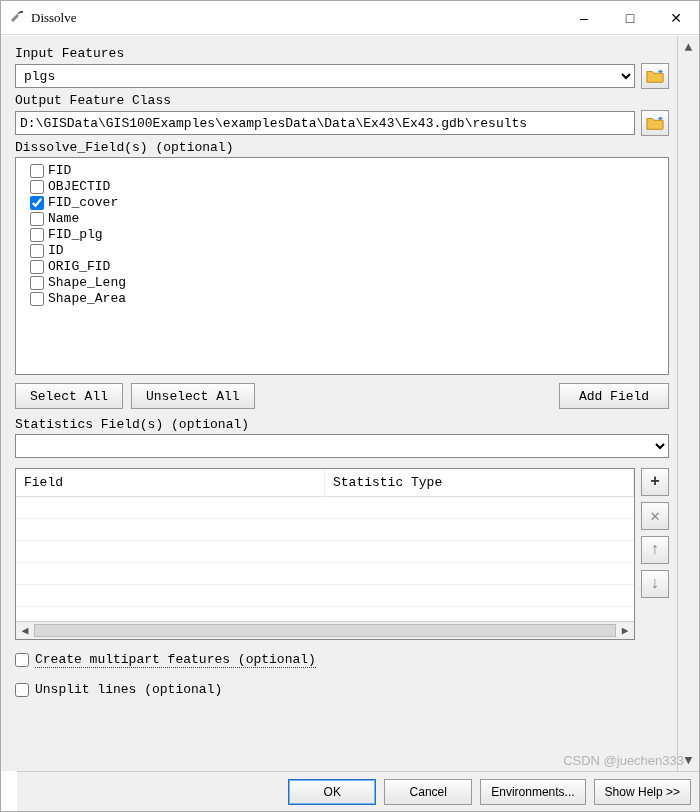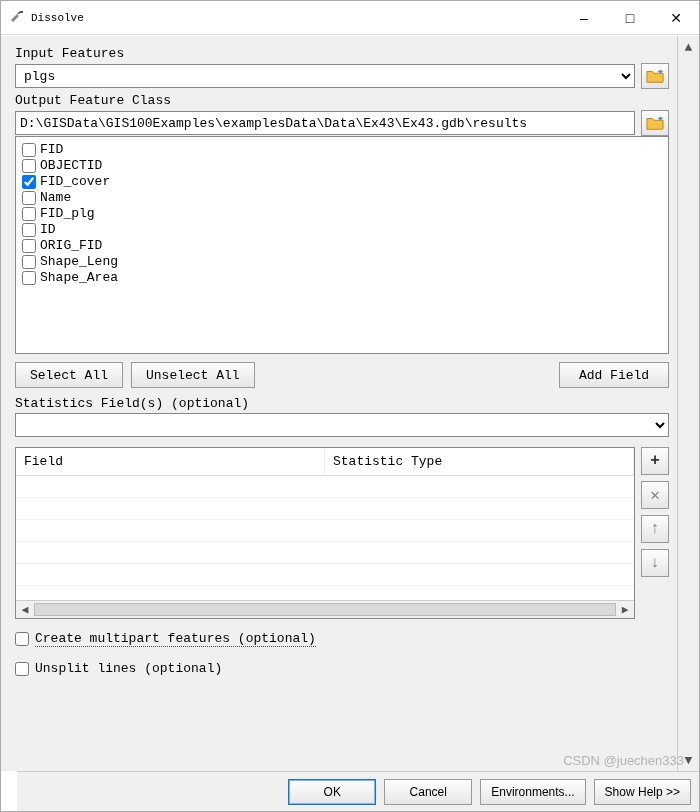--- a/index.html
+++ b/index.html
@@ -15,21 +15,21 @@
   }
   
   .titlebar {
     height: 34px;
     background: #fff;
     display: flex;
     align-items: center;
     padding-left: 8px;
     border-bottom: 1px solid #ddd;
   }
-  .titlebar .title { margin-left: 6px; font-family: Liberation Mono, monospace; font-size: 11px; }
+  .titlebar .title { margin-left: 6px; font-family: Liberation Serif, serif; font-size: 13px; }
   .titlebar .spacer { flex: 1; }
   .winbtn {
     width: 46px;
     height: 33px;
     display: flex;
     align-items: center;
     justify-content: center;
     font-family: "Segoe UI", sans-serif;
     font-size: 14px;
     cursor: default;
@@ -89,21 +89,21 @@
   }
   .folder-svg { width:18px; height:16px; }
 
   .fieldbox {
     border: 1px solid #888;
     background: #fff;
     height: 218px;
     padding: 4px 6px;
     overflow: auto;
   }
-  .chk { display: flex; align-items: center; gap: 4px; margin: 1px 0; }
+  .chk { display: flex; align-items: center; gap: 4px; margin: 1px 8px; }
   .chk input { width: 14px; height: 14px; margin:0; }
   .btnrow { display:flex; gap:8px; margin-top:8px;justify-content:flex-end; }
   button.flat {
     height: 26px;
     padding: 0 14px;
     background: linear-gradient(#fdfdfd,#e6e6e6);
     border: 1px solid #999;
     font-family: inherit;
     font-size: 13px;
     cursor: default;
@@ -214,20 +214,21 @@
     <div class="row">
       <input class="textin grow" value="D:\GISData\GIS100Examples\examplesData\Data\Ex43\Ex43.gdb\results" style="">
       <div class="iconbtn">
         <svg class="folder-svg" viewBox="0 0 20 16">
             <path d="M1 3h6l2 2h10v9a1 1 0 0 1-1 1H1z" fill="#f4c04a" stroke="#b8860b"></path>
             <path d="M13 3l3-2 3 2-3 2z" fill="#4a90d9"></path>
           </svg>
       </div>
     </div>
 
+    <div class="label">Dissolve_Field(s) (optional)</div>
     <div class="fieldbox" id="fieldbox">
         <div class="chk">
           <input type="checkbox" style="">
           <span>FID</span>
         </div>
         <div class="chk">
           <input type="checkbox" style="">
           <span>OBJECTID</span>
         </div>
         <div class="chk">

